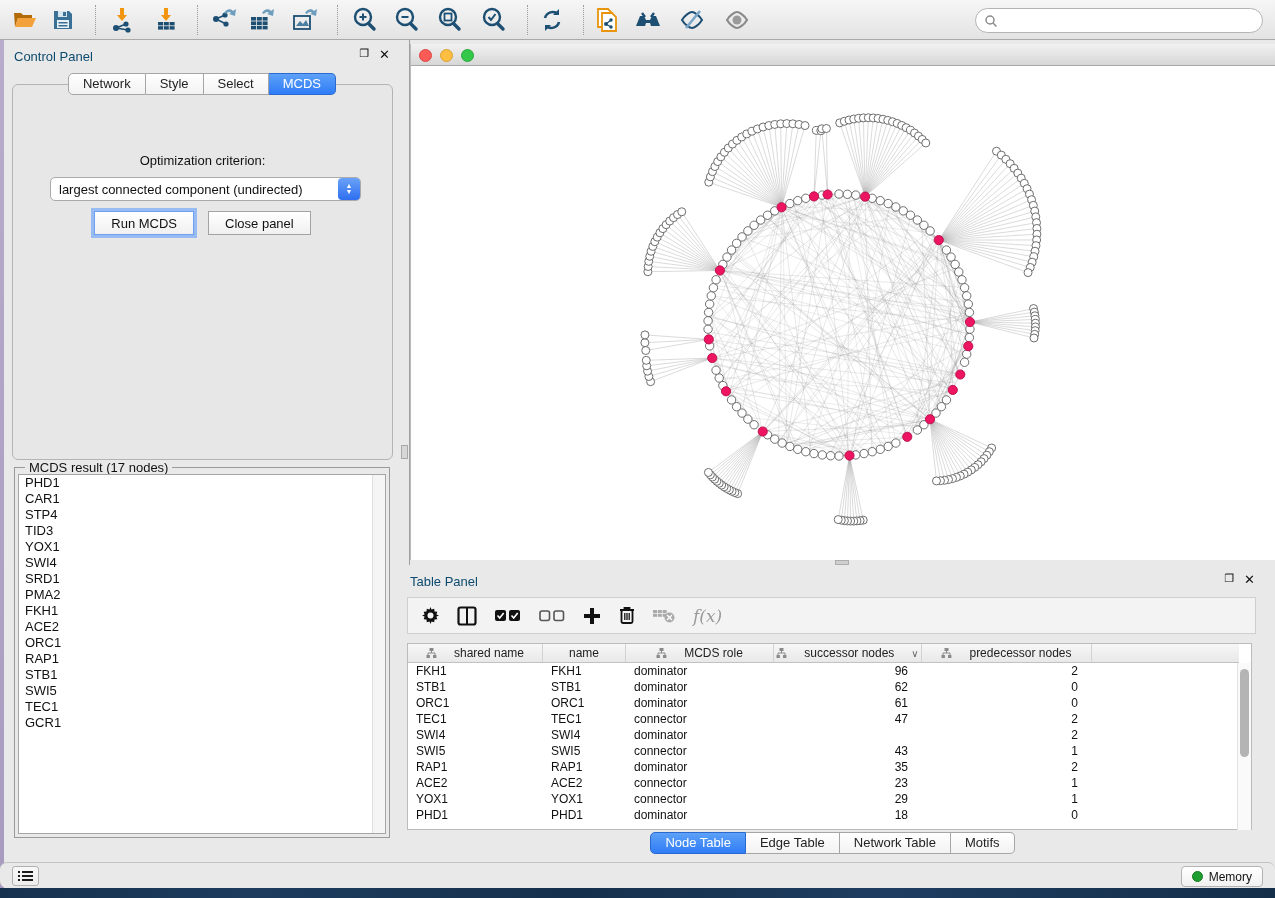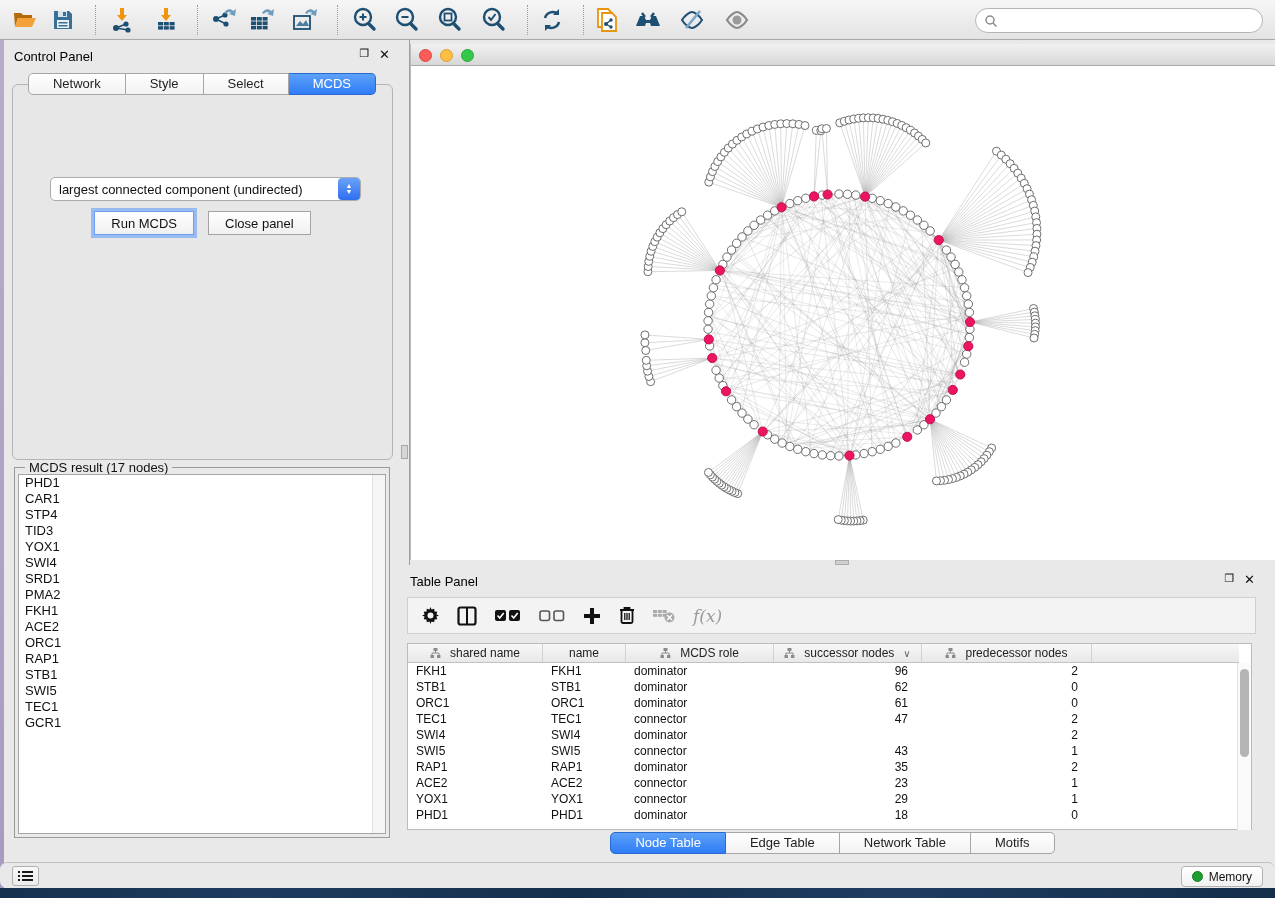--- a/index.html
+++ b/index.html
@@ -15,25 +15,25 @@
   .toolbar { position:absolute; left:0; top:0; width:1275px; height:40px;
     background:linear-gradient(#f6f6f6,#e3e3e3); border-bottom:1px solid #a9a9a9; }
   .tb-icon { position:absolute; top:6px; width:30px; height:28px; display:flex; align-items:center; justify-content:center; cursor:default; }
   .tb-sep { position:absolute; top:5px; width:0; height:30px; border-left:1px dotted #9a9a9a; }
   .searchbox { position:absolute; left:975px; top:8px; width:288px; height:25px; background:#fff;
     border:1px solid #b4b4b4; border-radius:13px; display:flex; align-items:center; padding-left:8px; }
   .searchbox input { border:none; outline:none; flex:1; height:20px; font-size:12px; background:transparent; font-family:"Liberation Sans",sans-serif; }
 
   
   .control-panel { position:absolute; left:4px; top:40px; width:396px; height:822px; background:#e9e9e9; }
-  .panel-title { position:absolute; left:10px; top:9px; font-size:13px; color:#000000; }
+  .panel-title { position:absolute; left:10px; top:9px; font-size:13px; color:#0c4a6e; }
   .panel-btns { position:absolute; right:10px; top:7px; font-size:13px; color:#111; display:flex; gap:10px; }
   .panel-btns span { cursor:default; }
   .ctl-tabs { position:absolute; left:0; top:33px; width:100%; display:flex; justify-content:center; z-index:2; }
-  .tab { font-size:13px; height:22px; line-height:20px; padding:0 24px; background:linear-gradient(#ffffff,#f2f2f2);
+  .tab { font-size:13px; height:22px; line-height:20px; padding:0 14px; background:linear-gradient(#ffffff,#f2f2f2);
     border:1px solid #a6a6a6; border-left:none; color:#222; cursor:default; }
   .tab:first-child { border-left:1px solid #a6a6a6; border-radius:5px 0 0 5px; }
   .tab:last-child { border-radius:0 5px 5px 0; }
   .tab.sel { background:linear-gradient(#5da1f8,#2f7cf6); color:#fff; border-color:#2a6ad0; }
   .ctl-body { position:absolute; left:8px; top:44px; width:381px; height:376px; background:#e7e7e7;
     border:1px solid #b4b4b4; border-radius:6px; }
   .opt-label { position:absolute; left:0; top:68px; width:100%; text-align:center; font-size:13px; color:#111; }
   .dropdown { position:absolute; left:37px; top:92px; width:311px; height:24px; background:#fff;
     border:1px solid #ababab; border-radius:5px; display:flex; align-items:center; }
   .dropdown .dd-text { flex:1; font-size:13px; padding-left:8px; color:#111; white-space:nowrap; }
@@ -70,21 +70,21 @@
   
   .table-panel { position:absolute; left:400px; top:565px; width:865px; height:297px; background:#e9e9e9; }
   .tbl-toolbar { position:absolute; left:7px; top:32px; width:849px; height:37px; background:#f3f3f3;
     border:1px solid #cfcfcf; display:flex; align-items:center; gap:18px; padding-left:14px; }
   .tt-icon { display:flex; align-items:center; justify-content:center; height:24px; cursor:default; }
   .fx { font-family:"DejaVu Serif",serif; font-style:italic; font-size:17px; color:#9a9a9a; }
 
   .tbl { position:absolute; left:7px; top:78px; width:845px; height:187px; background:#fff; border:1px solid #bbb; }
   .thead { position:absolute; left:0; top:0; width:831px; height:19px; display:flex;
     background:linear-gradient(#f7f7f7,#e8e8e8); border-bottom:1px solid #c2c2c2; }
-  .th { display:flex; align-items:center; justify-content:center; gap:9px; font-size:12px; color:#222;
+  .th { display:flex; align-items:center; justify-content:center; gap:17px; font-size:12px; color:#222;
     border-right:1px solid #d2d2d2; height:100%; }
   .tbody { position:absolute; left:0; top:19px; width:831px; }
   .trow { display:flex; height:16px; }
   .td { font-size:12px; line-height:16px; color:#111; white-space:nowrap; overflow:hidden; }
   .td.num { text-align:right; padding-right:14px; }
   .td.txt { padding-left:8px; }
   .tbl-vscroll { position:absolute; right:0; top:19px; width:14px; height:167px; background:#fafafa; border-left:1px solid #e2e2e2; }
   .tbl-thumb { position:absolute; left:2px; top:6px; width:9px; height:88px; background:#b4b4b4; border-radius:5px; }
 
   .tbl-tabs { position:absolute; left:0; top:267px; width:100%; display:flex; justify-content:center; }
@@ -260,20 +260,21 @@
     <span style="font-size:11px">❐</span>
     <span>✕</span>
   </div>
   <div class="ctl-tabs" id="ctl-tabs">
       <button class="tab">Network</button>
       <button class="tab">Style</button>
       <button class="tab">Select</button>
       <button class="tab sel">MCDS</button>
     </div>
   <div class="ctl-body">
+    <div class="opt-label">Optimization criterion:</div>
     <div class="dropdown">
       <span class="dd-text">largest connected component (undirected)</span>
       <span class="dd-stepper">
           <span>▲</span>
           <span>▼</span>
         </span>
     </div>
     <div class="btn-row">
       <button class="mac-btn focused">Run MCDS</button>
       <button class="mac-btn">Close panel</button>

